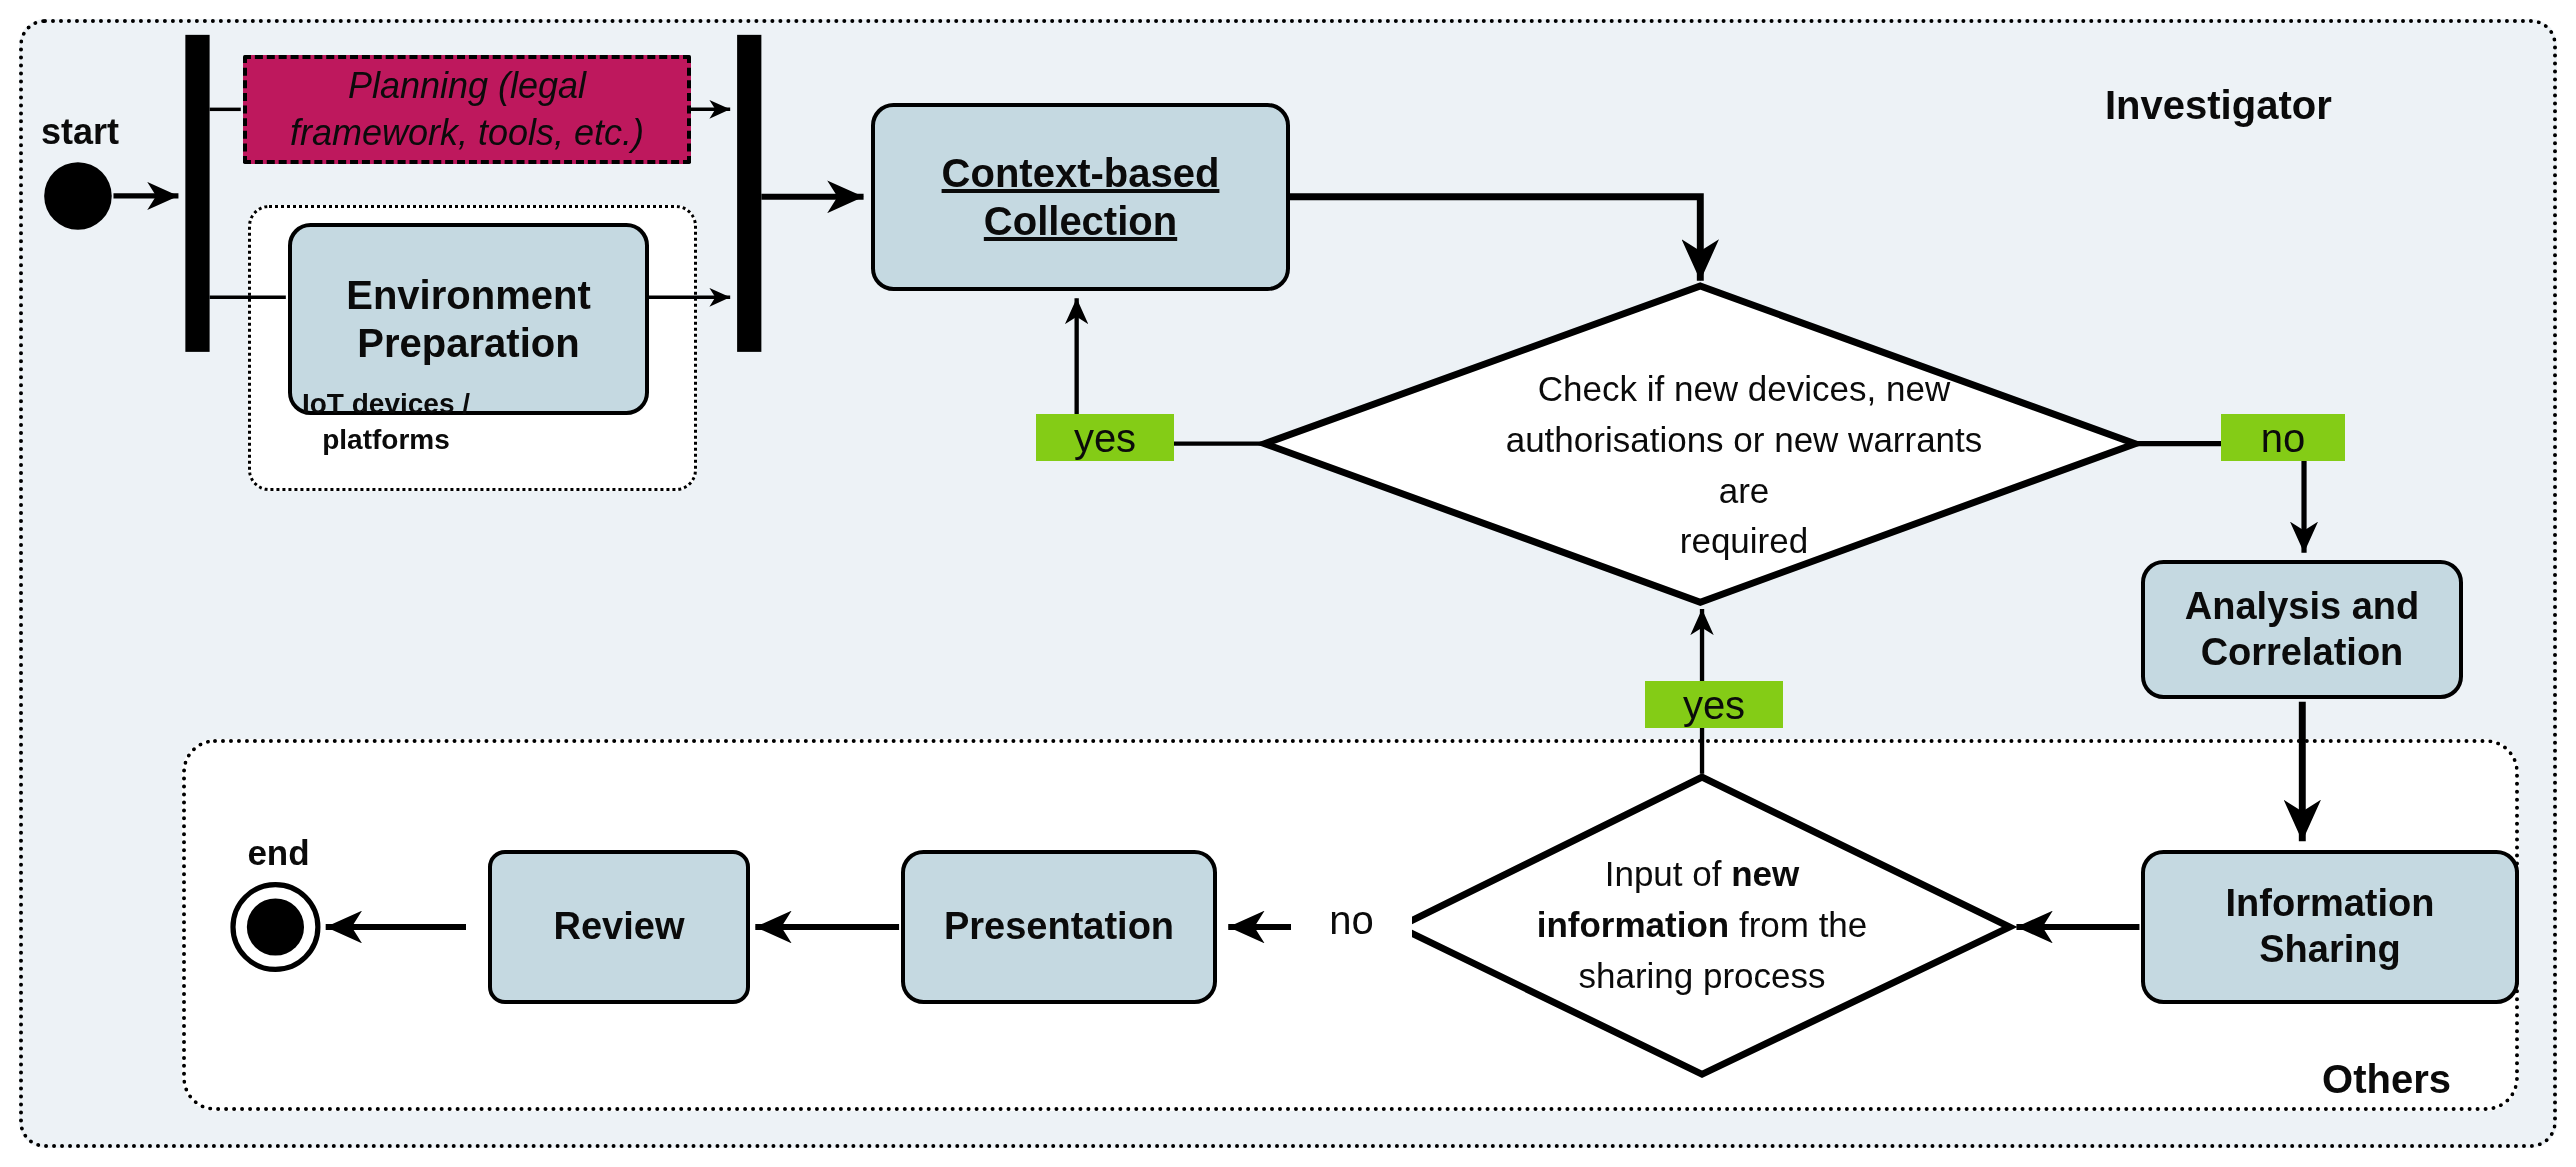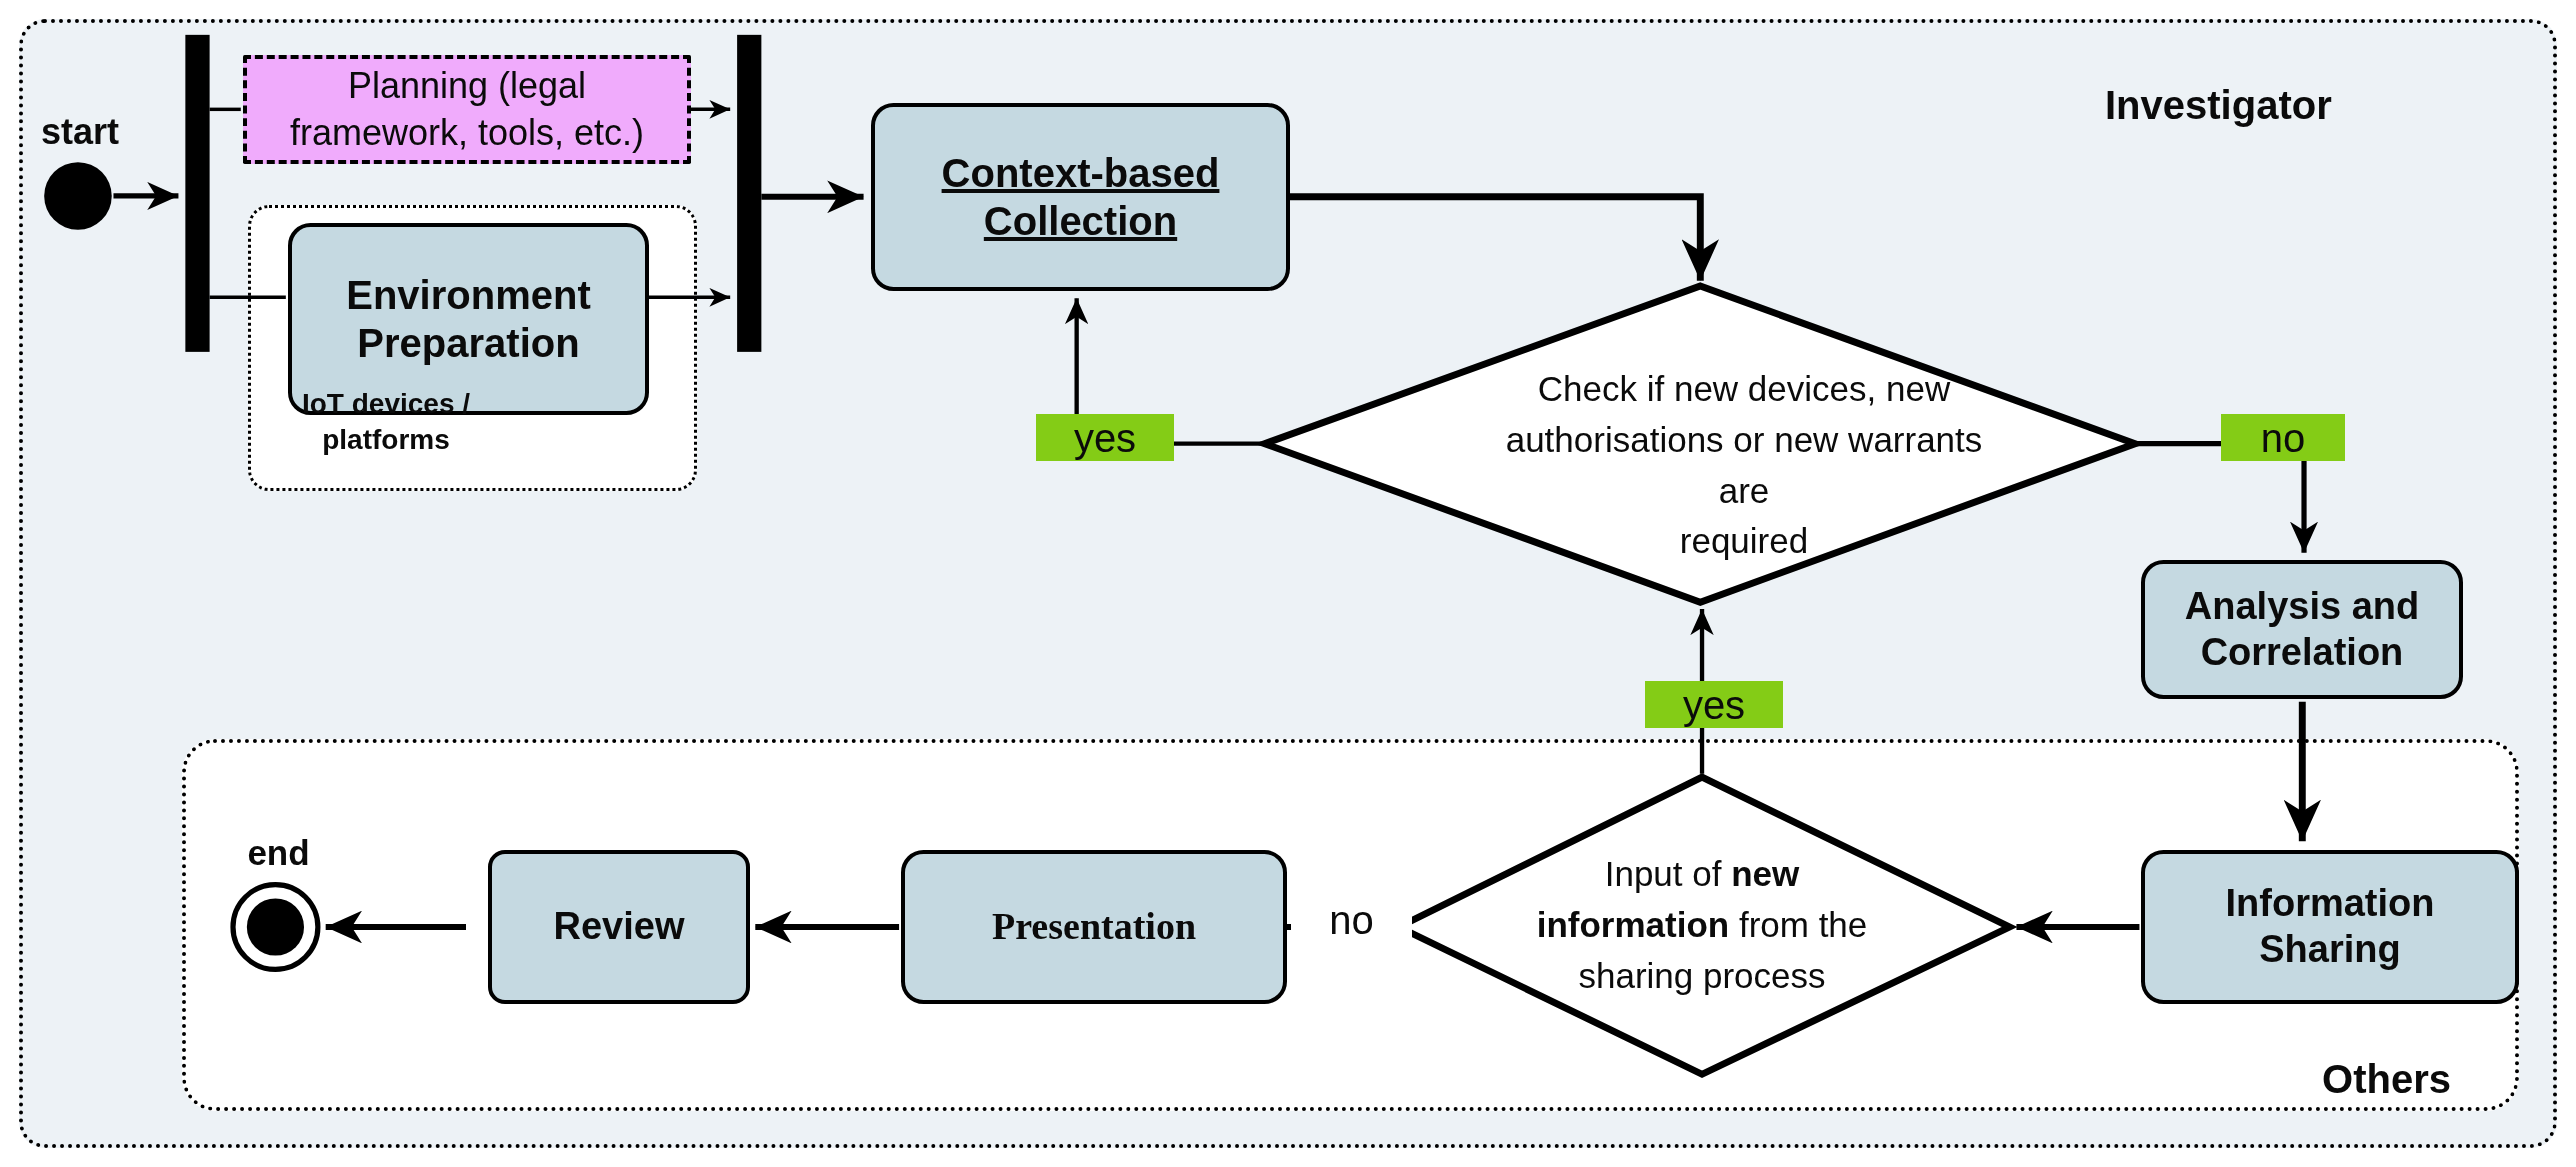--- a/index.html
+++ b/index.html
@@ -34,22 +34,22 @@
   .node{
     position:absolute;display:flex;align-items:center;justify-content:center;
     background:#c5d9e1;border:4.3px solid #000;border-radius:22.5px;
     box-sizing:border-box;text-align:center;font-weight:bold;z-index:4;
     line-height:1.2;
   }
   .node.big{font-size:40px;}
   .node.mid{font-size:38px;}
   .node-planning{
     position:absolute;display:flex;align-items:center;justify-content:center;
-    background:#f0abfc;border:4.3px dashed #000;border-radius:1.7px;
-    box-sizing:border-box;text-align:center;font-size:36px;z-index:4;line-height:1.3;
+    background:#be185d;border:4.3px dashed #000;border-radius:1.7px;
+    box-sizing:border-box;text-align:center;font-size:36px;z-index:4;line-height:1.3;font-style:italic;
   }
   
   .decision-text{
     position:absolute;z-index:4;text-align:center;font-size:35px;line-height:1.45;
   }
   .seg{white-space:pre;}
   .seg.b{font-weight:bold;}
 
   
   .edge-label{
@@ -130,21 +130,21 @@
   <div class="node big" style="left:288px;top:223px;width:361px;height:192px;padding:4px 35px;">Environment Preparation</div>
 
   <div class="iot-note">IoT devices / platforms</div>
 
   <div class="node big" style="left:871px;top:103px;width:419px;height:188px;padding:0 52px;text-decoration:underline;">Context-based Collection</div>
 
   <div class="node mid" style="left:2141px;top:560px;width:322px;height:139px;padding:0 26px;">Analysis and Correlation</div>
 
   <div class="node mid" style="left:2141px;top:850px;width:378px;height:154px;padding:0 35px;">Information Sharing</div>
 
-  <div class="node mid" style="left:901px;top:850px;width:386px;height:154px;font-family:Liberation Serif, serif;">Presentation</div>
+  <div class="node mid" style="left:901px;top:850px;width:316px;height:154px;">Presentation</div>
 
   <div class="node mid" style="left:488px;top:850px;width:262px;height:154px;border-radius:17px;">Review</div>
 
   <div class="decision-text" style="left:1484px;top:364px;width:520px;">
     <div>Check if new devices, new</div>
     <div>authorisations or new warrants are</div>
     <div>required</div>
   </div>
 
   <div class="decision-text" style="left:1494px;top:849px;width:416px;">

